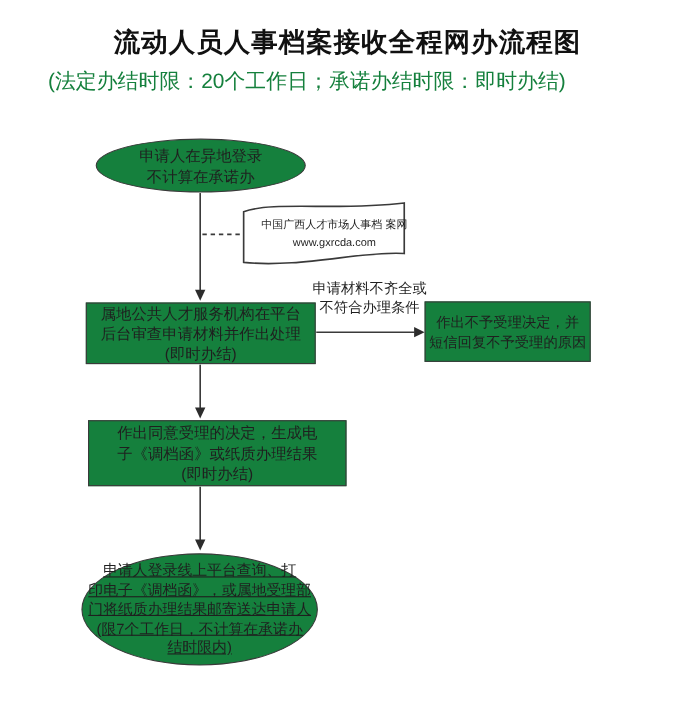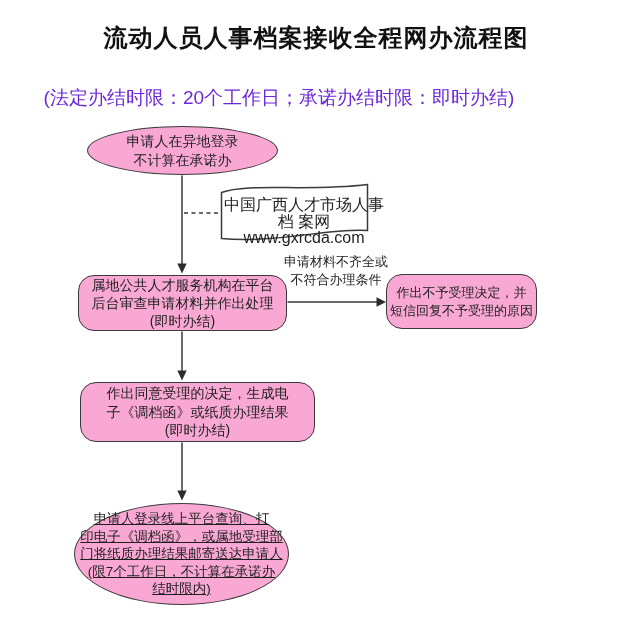--- a/index.html
+++ b/index.html
@@ -32,38 +32,37 @@
     letter-spacing: 1px;
     color: #111111;
   }
   .page-subtitle {
     position: absolute;
     left: 0; top: 61px;
     width: 558px;
     text-align: center;
     font-size: 19px;
     font-weight: 400;
-    color: #6d28d9;
-    margin-top: 24px;
+    color: #15803d;
   }
   .node {
     position: absolute;
     box-sizing: border-box;
     border: 1.5px solid #3a3a3a;
-    background: #f9a8d4;
+    background: #15803d;
     display: flex;
     flex-direction: column;
     align-items: center;
     justify-content: center;
     text-align: center;
     color: #1f1f1f;
   }
   .node .line { display: block; white-space: nowrap; }
   .ellipse { border-radius: 50%; }
-  .rounded { border-radius: 16px; }
+  .rounded { border-radius: 0; }
 
   .start-ellipse {
     left: 87px; top: 126px;
     width: 191px; height: 49px;
     font-size: 14px; line-height: 19px;
   }
   .review-box {
     left: 78px; top: 275px;
     width: 209px; height: 56px;
     font-size: 14px; line-height: 18px;
@@ -97,21 +96,21 @@
   }
   .accept-label {
     left: 182px; top: 339px;
     width: 112px;
   }
   .doc-note-text {
     position: absolute;
     left: 224px; top: 197px;
     width: 160px;
     text-align: center;
-    font-size: 16px;
+    font-size: 10px;
     line-height: 16.5px;
     color: #1f1f1f;
   }
 </style>
 </head>
 <body>
 
 <div id="canvas">
 
   <svg id="connector-layer" viewBox="0 0 632 641" xmlns="http://www.w3.org/2000/svg">

